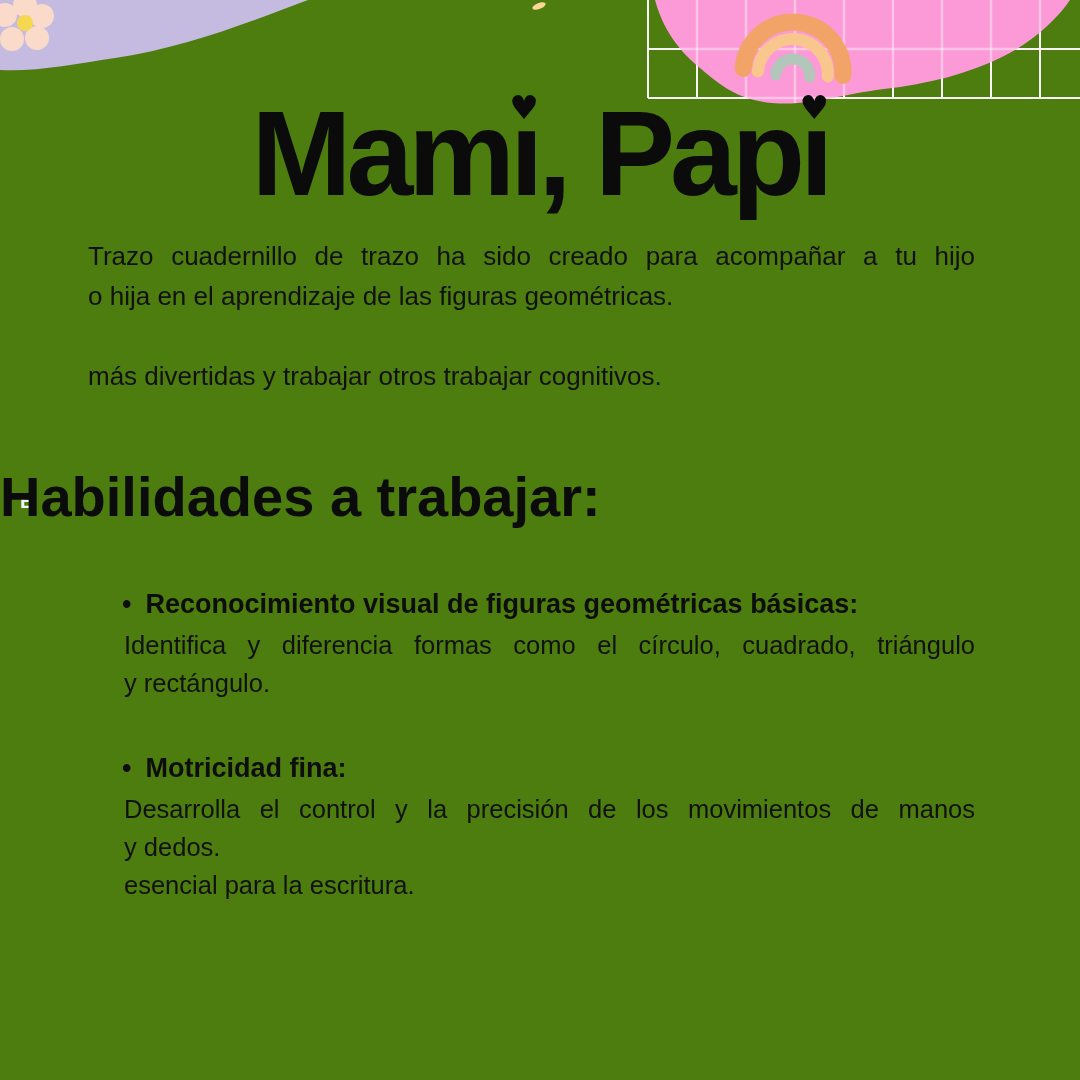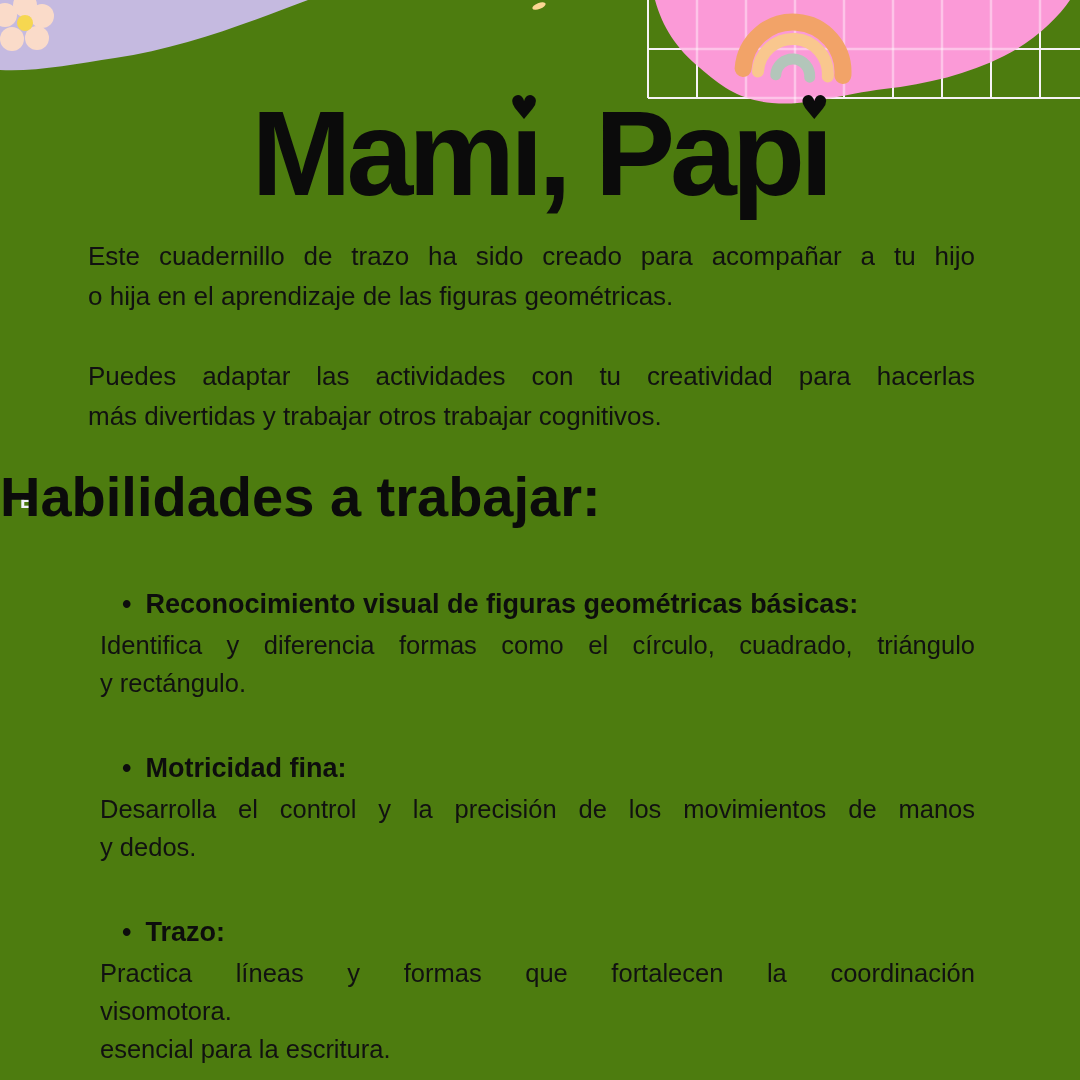--- a/index.html
+++ b/index.html
@@ -29,21 +29,21 @@
   .p2{top:356px;}
   .line{white-space:nowrap;}
   .jline{text-align:justify;text-align-last:justify;white-space:nowrap;}
   .heading{
     position:absolute;top:464px;left:0;width:100%;
     font-size:56px;font-weight:700;color:#0b0b0b;
   }
   .skills{position:absolute;top:538px;left:100px;width:875px;color:#111;}
   .skill-label{font-size:27px;font-weight:700;line-height:44px;padding-left:22px;white-space:nowrap;color:#0d0d0d;margin-top:44px;}
   .bullet{margin-right:14px;}
-  .skill-line{font-size:25.5px;line-height:38px;}
+  .skill-line{font-size:25.5px;line-height:38px;margin-left:24px;}
 </style>
 </head>
 <body>
 
 <div class="page">
 
   <svg class="header-art" viewBox="0 0 1080 170">
     <defs>
       <clipPath id="pinkClip">
         <path d="M655,0 C663,28 676,48 700,68 C722,87 740,100 772,103 C812,106 836,95 884,89 C928,84 968,74 1004,56 C1034,41 1058,18 1070,0 Z"></path>
@@ -98,49 +98,43 @@
       <path d="M758,74 A35,35 0 0 1 828,74" stroke="#f9c78e" stroke-width="12"></path>
       <path d="M776,76 A17,17 0 0 1 810,76" stroke="#b3c6ba" stroke-width="11"></path>
     </g>
   </svg>
 
   <div class="watermark">E</div>
 
   <div class="title"><span>Mam</span><span class="iwrap"><span>ı</span><span class="heart">♥</span></span><span>, </span><span>Pap</span><span class="iwrap"><span>ı</span><span class="heart">♥</span></span></div>
 
   <div class="para p1">
-    <div class="jline">Este cuadernillo de trazo ha sido creado para acompañar a tu hijo</div>
+    <div class="jline">Trazo cuadernillo de trazo ha sido creado para acompañar a tu hijo</div>
     <div class="line">o hija en el aprendizaje de las figuras geométricas.</div>
   </div>
 
   <div class="para p2">
-    <div class="jline">Puedes adaptar las actividades con tu creatividad para hacerlas</div>
     <div class="line">más divertidas y trabajar otros trabajar cognitivos.</div>
   </div>
 
   <div class="heading">Habilidades a trabajar:</div>
 
   <div class="skills">
 
     <div class="skill">
       <div class="skill-label"><span class="bullet">•</span><span>Reconocimiento visual de figuras geométricas básicas:</span></div>
       <div class="skill-line jline">Identifica y diferencia formas como el círculo, cuadrado, triángulo</div>
       <div class="skill-line line">y rectángulo.</div>
     </div>
 
     <div class="skill">
       <div class="skill-label"><span class="bullet">•</span><span>Motricidad fina:</span></div>
       <div class="skill-line jline">Desarrolla el control y la precisión de los movimientos de manos</div>
       <div class="skill-line line">y dedos.</div>
     </div>
 
-    <div class="skill">
-      <div class="skill-label"><span class="bullet">•</span><span>Trazo:</span></div>
-      <div class="skill-line jline">Practica líneas y formas que fortalecen la coordinación</div>
-      <div class="skill-line line">visomotora.</div>
-    </div>
 
     <div class="skill">
       <div class="skill-line line">esencial para la escritura.</div>
     </div>
 
   </div>
 </div>
 
 </body></html>

